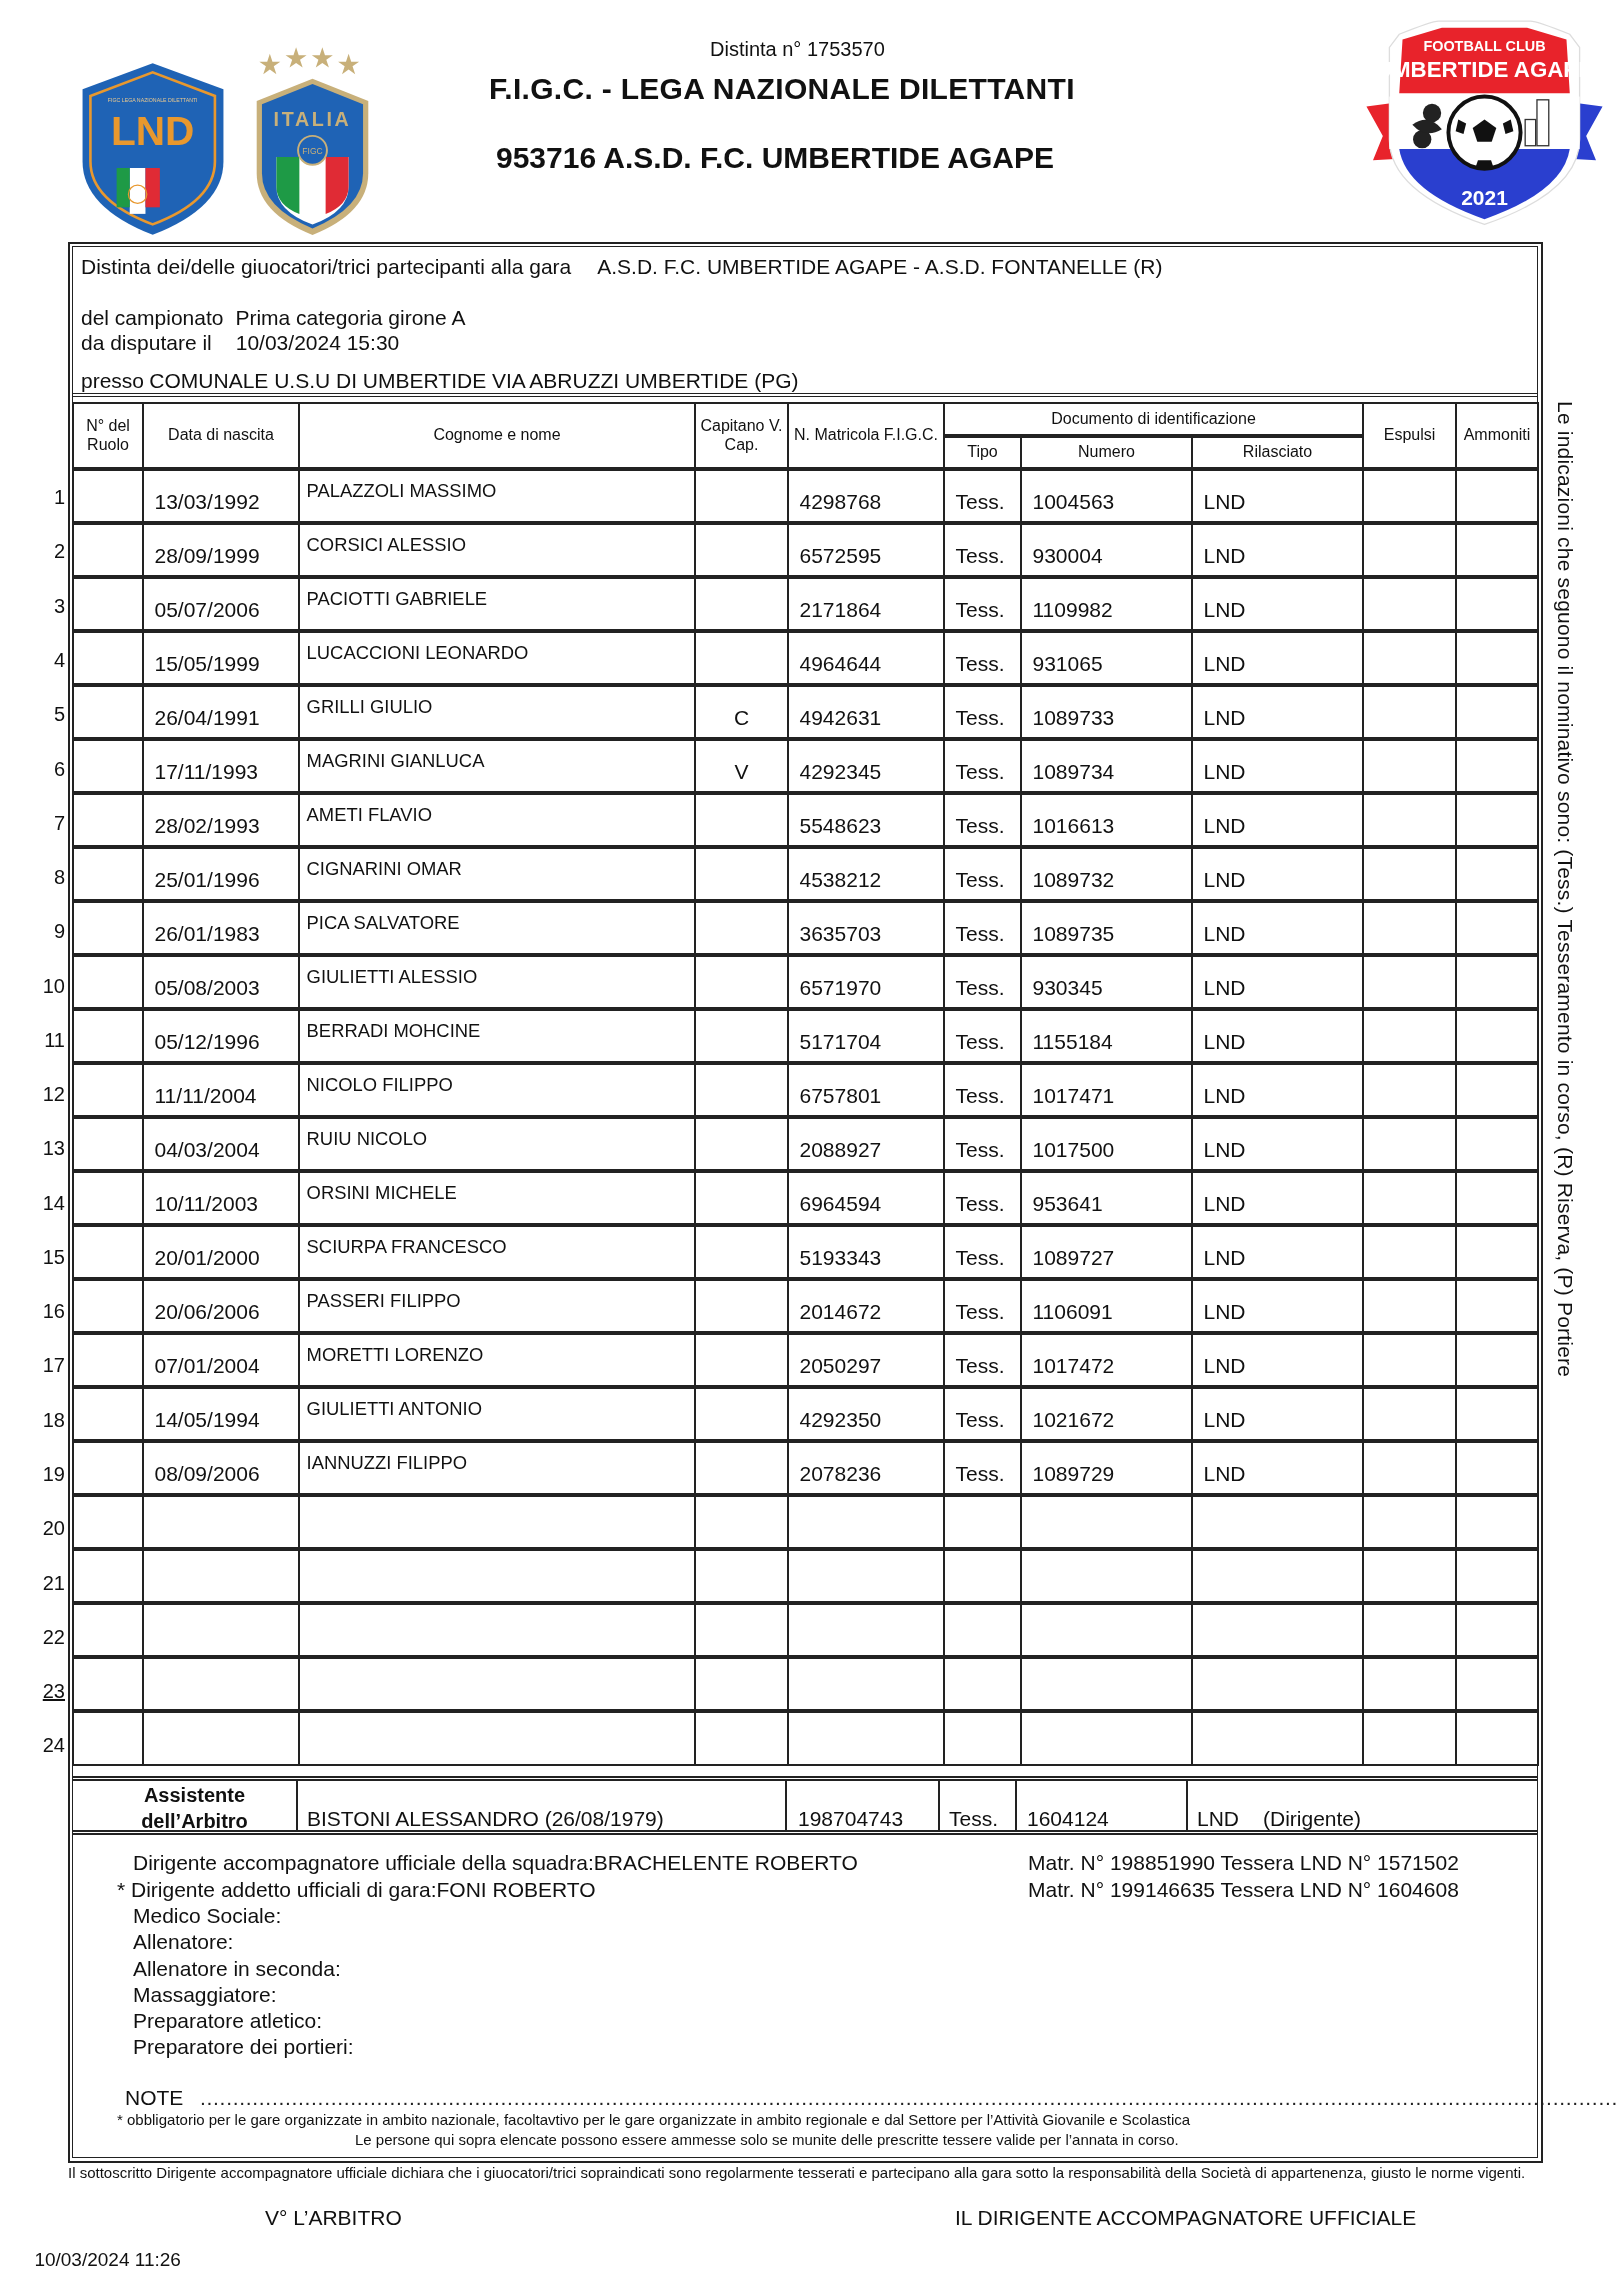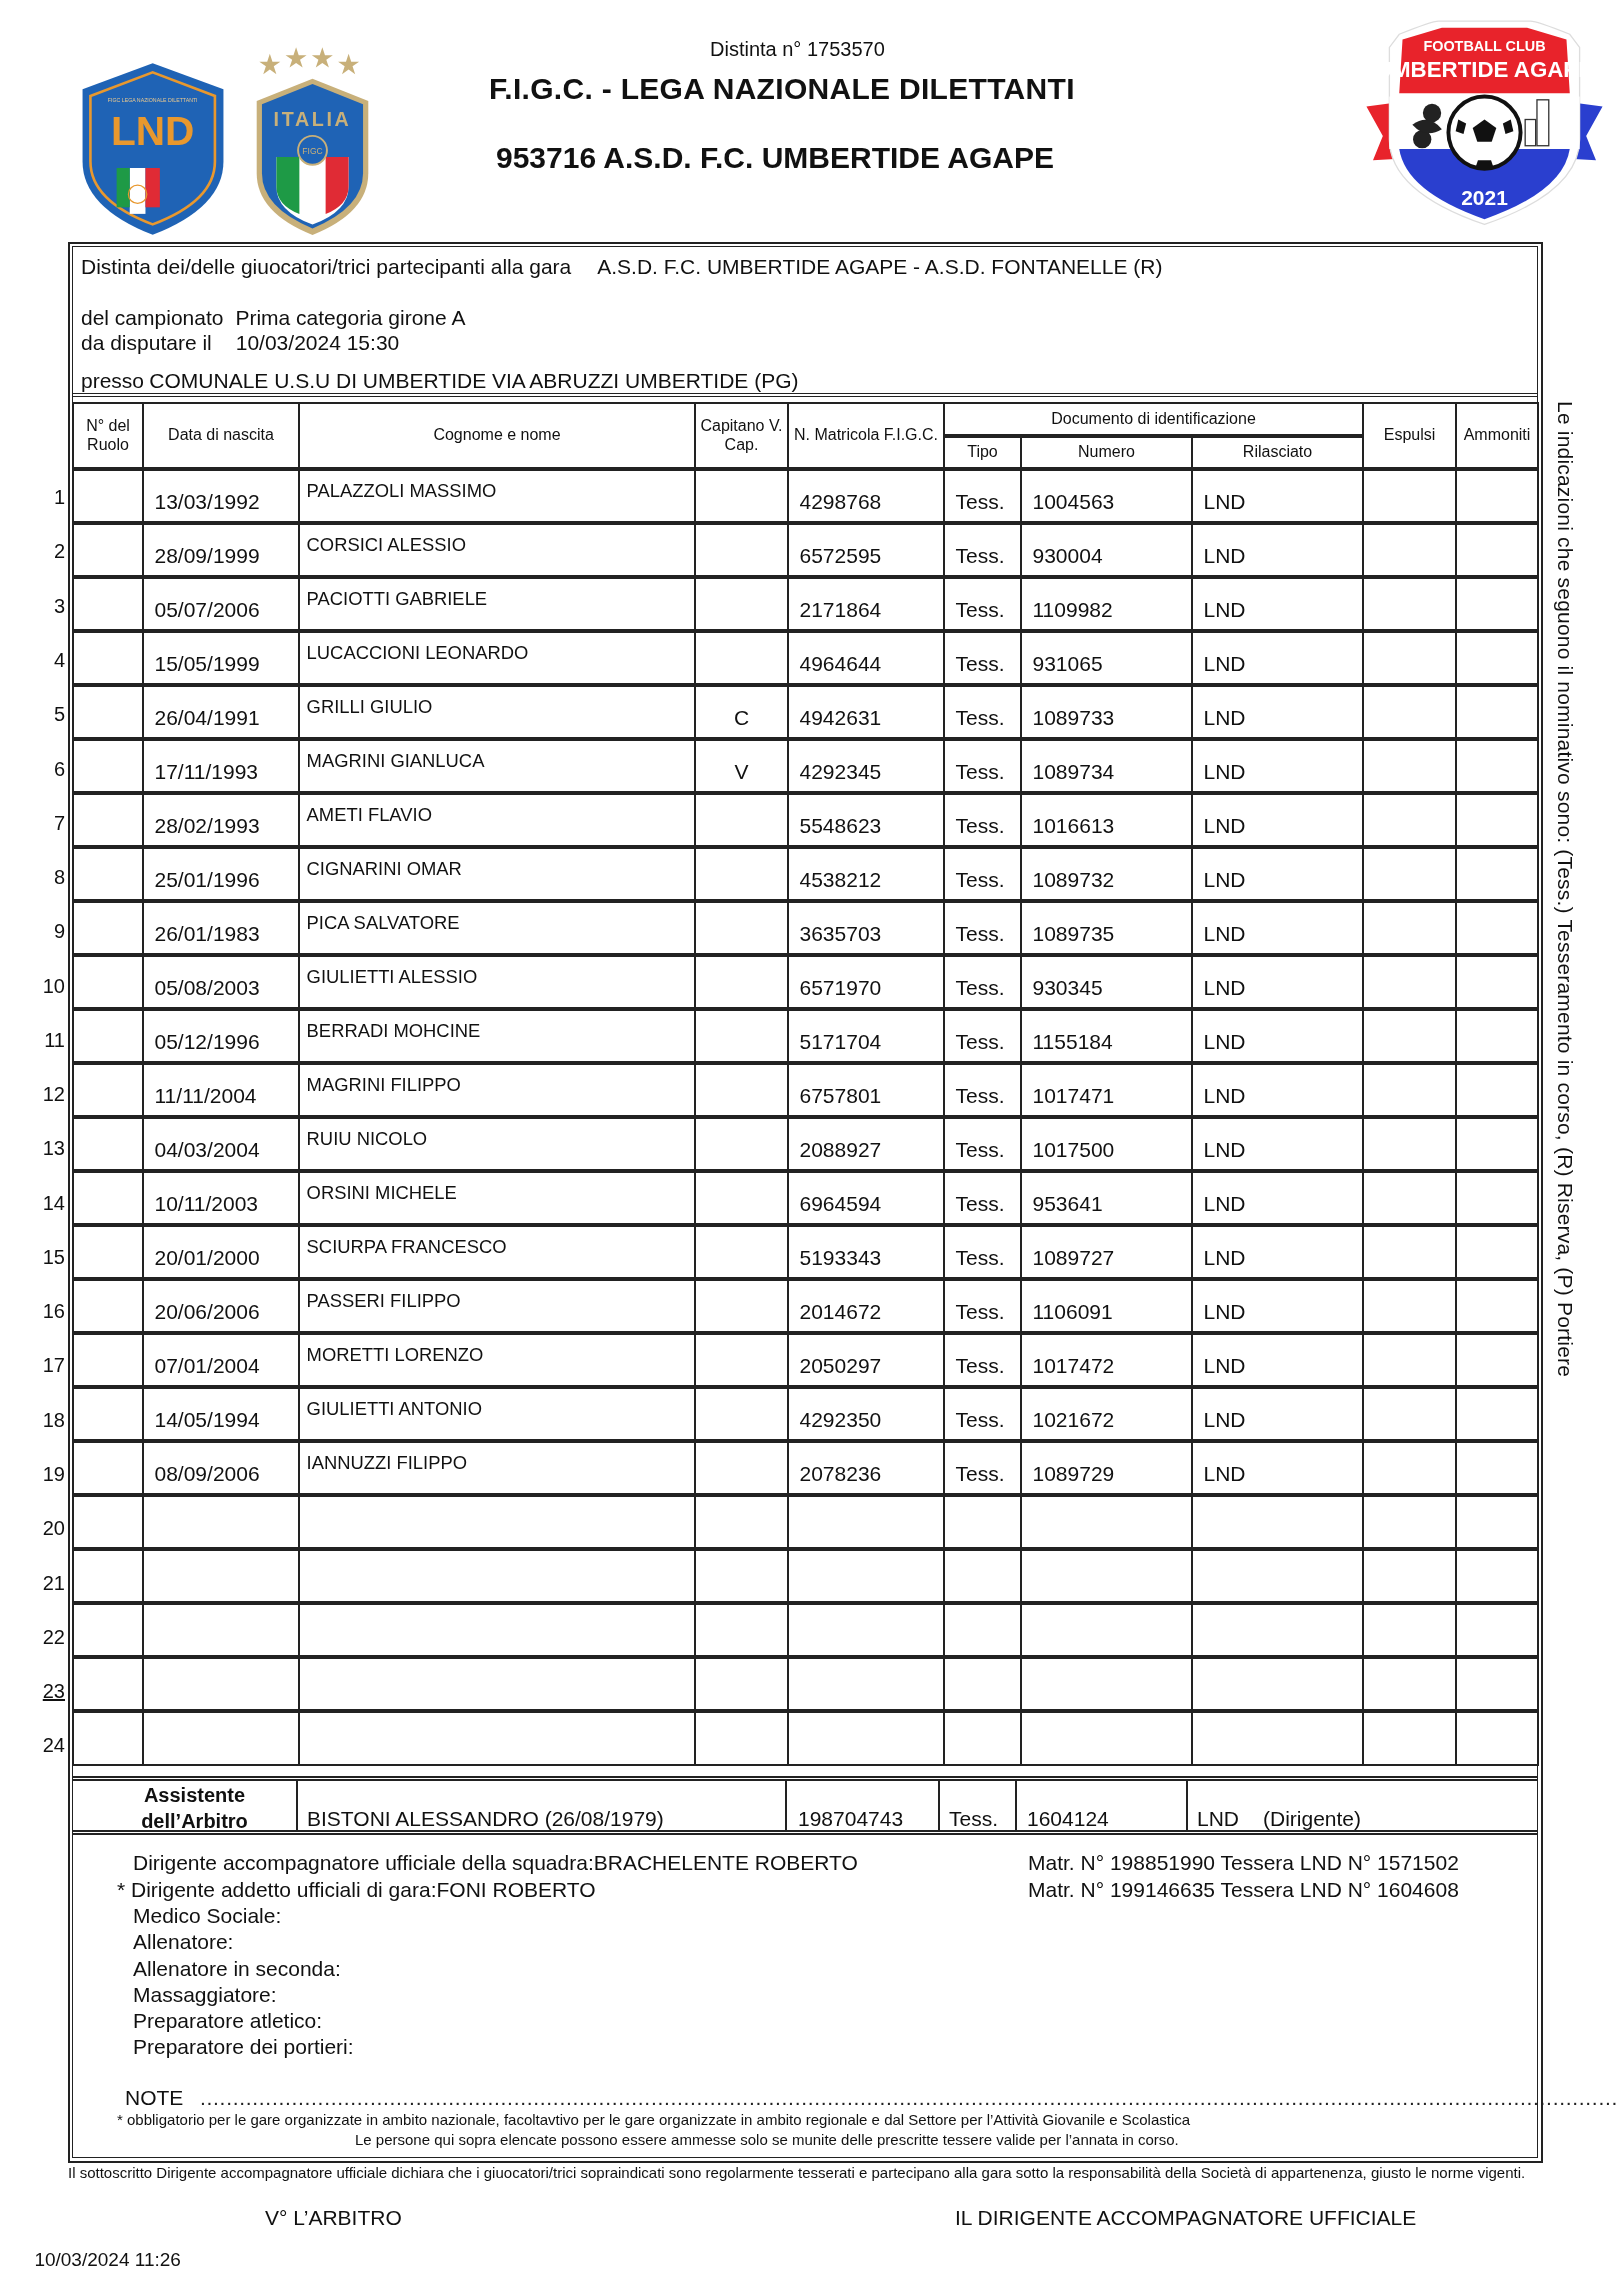--- a/index.html
+++ b/index.html
@@ -292,21 +292,21 @@
         <td class="pad-l">5171704</td>
         <td class="pad-l">Tess.</td>
         <td class="pad-l">1155184</td>
         <td class="pad-l">LND</td>
         <td class="center"></td>
         <td class="center"></td>
       </tr>
       <tr>
         <td class="center"></td>
         <td class="pad-l">11/11/2004</td>
-        <td class="name-cell">MAGRINI FILIPPO</td>
+        <td class="name-cell">NICOLO FILIPPO</td>
         <td class="center"></td>
         <td class="pad-l">6757801</td>
         <td class="pad-l">Tess.</td>
         <td class="pad-l">1017471</td>
         <td class="pad-l">LND</td>
         <td class="center"></td>
         <td class="center"></td>
       </tr>
       <tr>
         <td class="center"></td>

